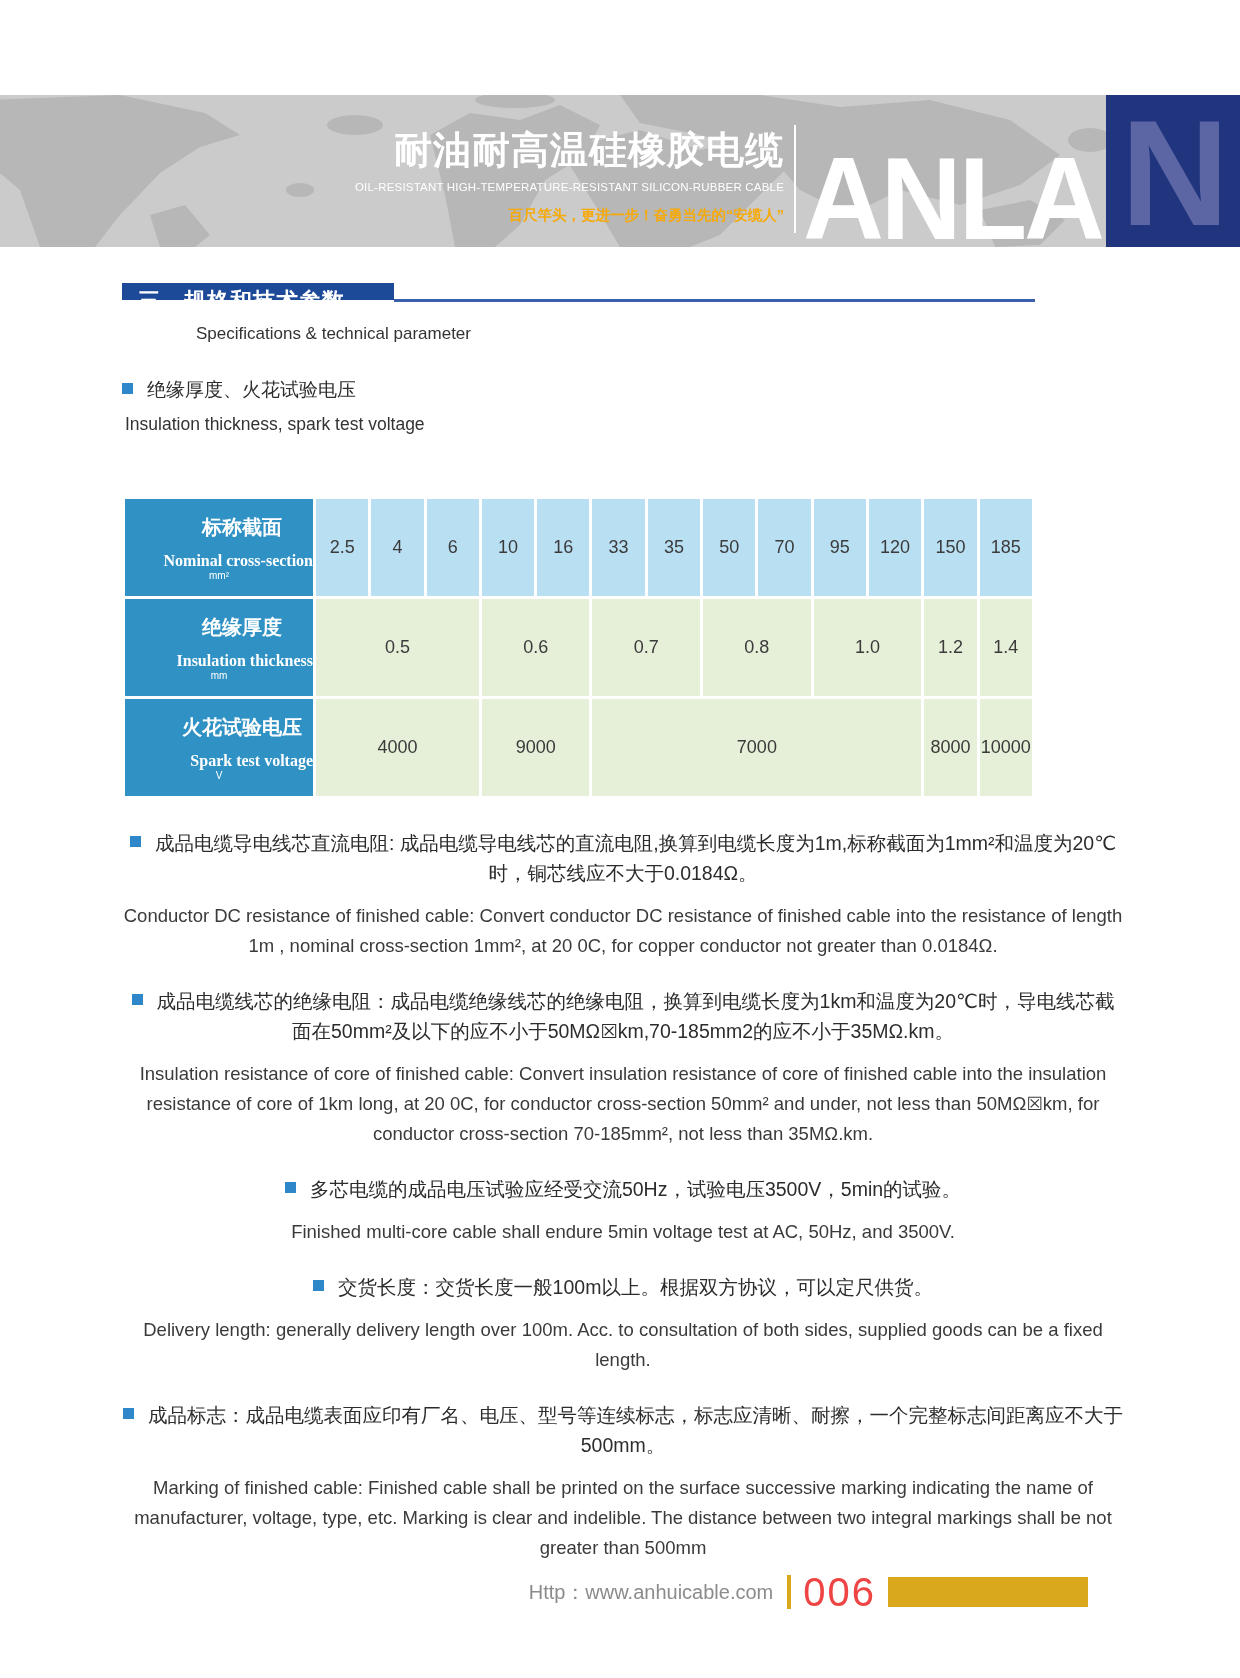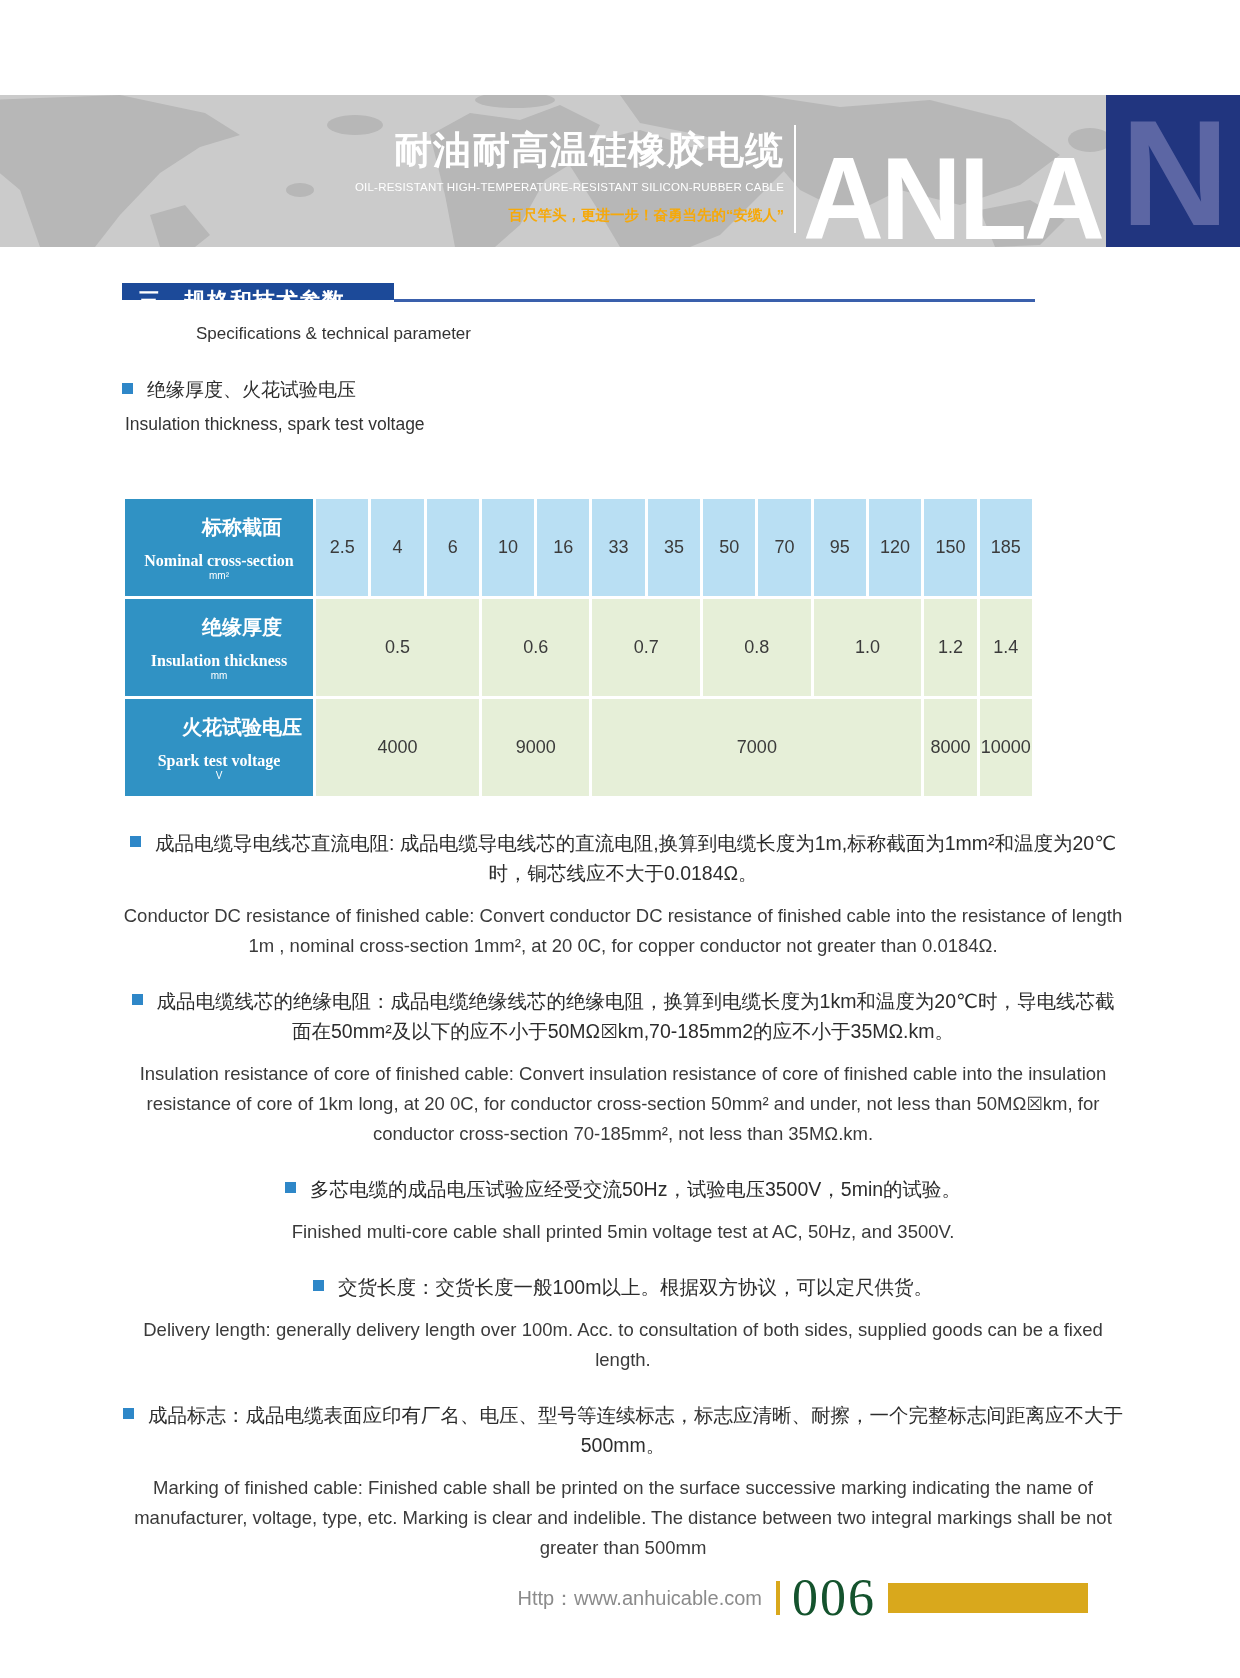--- a/index.html
+++ b/index.html
@@ -45,43 +45,43 @@
   #sub-head .bullet-sq { vertical-align:2px; }
   #sub-en { position:absolute; left:125px; top:414px; font-size:17.5px; color:#333333; }
 
   
   #spec-table-wrap { position:absolute; left:122px; top:496px; }
   table.spec { border-collapse:collapse; table-layout:fixed; width:913px; }
   table.spec td, table.spec th { border:3px solid #ffffff; padding:0; text-align:center; vertical-align:middle; }
   table.spec tr { height:100px; }
   th.lbl { background:#3092c4; color:#ffffff; width:188px; font-weight:normal; }
   th.lbl .cn  { font-family:"Liberation Serif","DejaVu Serif",serif; font-size:20px; font-weight:bold;margin-left:46px; }
-  th.lbl .en  { font-family:"Liberation Serif","DejaVu Serif",serif; font-size:16px; font-weight:bold; margin-top:11px; }
+  th.lbl .en  { font-family:"Liberation Serif","DejaVu Serif",serif; font-size:16px; font-weight:bold; margin-top:11px;text-align:right; }
   th.lbl .unit{ font-size:10px; }
   td.blue  { background:#b9dff3; font-size:18px; color:#3b3b3b; }
   td.green { background:#e6efd8; font-size:18px; color:#3b3b3b; }
 
   
   #paras { position:absolute; left:122px; top:828px; width:1002px; }
   .pb { margin-bottom:25px; }
   .pb p { margin:0;text-align:center; }
   .pb .cn { font-size:19.5px; line-height:30px; color:#2c2c2c; }
   .pb .cn .bullet-sq { vertical-align:3px; }
   .pb .en { font-size:18.5px; line-height:30px; color:#3a3a3a; margin-top:13px; }
 
   
   #footer {
     position:absolute; top:1572px; left:0; width:1088px;
     display:flex; justify-content:flex-end; align-items:center;
   }
   #footer .f-url { color:#8b8b8b; font-size:20px; }
   #footer .f-bar { width:4px; height:34px; background:#d9a81c; margin:0 12px 0 14px; }
   #footer .f-num {
-    font-family:Liberation Serif, serif; font-size:52px;
-    color:#14532d; letter-spacing:2px; line-height:1;
+    font-family:Liberation Sans, sans-serif; font-size:40px;
+    color:#ef4444; letter-spacing:2px; line-height:1;
   }
   #footer .f-block { width:200px; height:30px; background:#d9a81c; margin-left:12px; }
 </style>
 </head>
 <body>
 
 <div id="page">
 
   <div id="band">
     <svg width="1240" height="152" viewBox="0 0 1240 152" preserveAspectRatio="none">
@@ -179,21 +179,21 @@
     <div class="pb">
       <p class="cn"><span class="bullet-sq"></span><span>成品电缆导电线芯直流电阻: 成品电缆导电线芯的直流电阻,换算到电缆长度为1m,标称截面为1mm²和温度为20℃时，铜芯线应不大于0.0184Ω。</span></p>
       <p class="en">Conductor DC resistance of finished cable: Convert conductor DC resistance of finished cable into the  resistance of length 1m , nominal cross-section 1mm², at 20 0C, for copper conductor not greater than 0.0184Ω.</p>
     </div>
     <div class="pb">
       <p class="cn"><span class="bullet-sq"></span><span>成品电缆线芯的绝缘电阻：成品电缆绝缘线芯的绝缘电阻，换算到电缆长度为1km和温度为20℃时，导电线芯截面在50mm²及以下的应不小于50MΩ☒km,70-185mm2的应不小于35MΩ.km。</span></p>
       <p class="en">Insulation resistance of core of finished cable: Convert insulation resistance of core of finished cable into the insulation resistance of core of 1km long, at 20 0C, for conductor cross-section 50mm² and under, not less than 50MΩ☒km, for conductor cross-section 70-185mm², not less than 35MΩ.km.</p>
     </div>
     <div class="pb">
       <p class="cn"><span class="bullet-sq"></span><span>多芯电缆的成品电压试验应经受交流50Hz，试验电压3500V，5min的试验。</span></p>
-      <p class="en">Finished multi-core cable shall printed 5min voltage test at AC, 50Hz, and 3500V.</p>
+      <p class="en">Finished multi-core cable shall endure 5min voltage test at AC, 50Hz, and 3500V.</p>
     </div>
     <div class="pb">
       <p class="cn"><span class="bullet-sq"></span><span>交货长度：交货长度一般100m以上。根据双方协议，可以定尺供货。</span></p>
       <p class="en">Delivery length: generally delivery length over 100m. Acc. to consultation of both sides, supplied goods can be a fixed length.</p>
     </div>
     <div class="pb">
       <p class="cn"><span class="bullet-sq"></span><span>成品标志：成品电缆表面应印有厂名、电压、型号等连续标志，标志应清晰、耐擦，一个完整标志间距离应不大于500mm。</span></p>
       <p class="en">Marking of finished cable:  Finished cable shall be printed on the surface successive marking indicating the name of manufacturer, voltage, type, etc. Marking is clear and indelible. The distance between two integral markings shall be not greater than 500mm</p>
     </div>
   </div>

